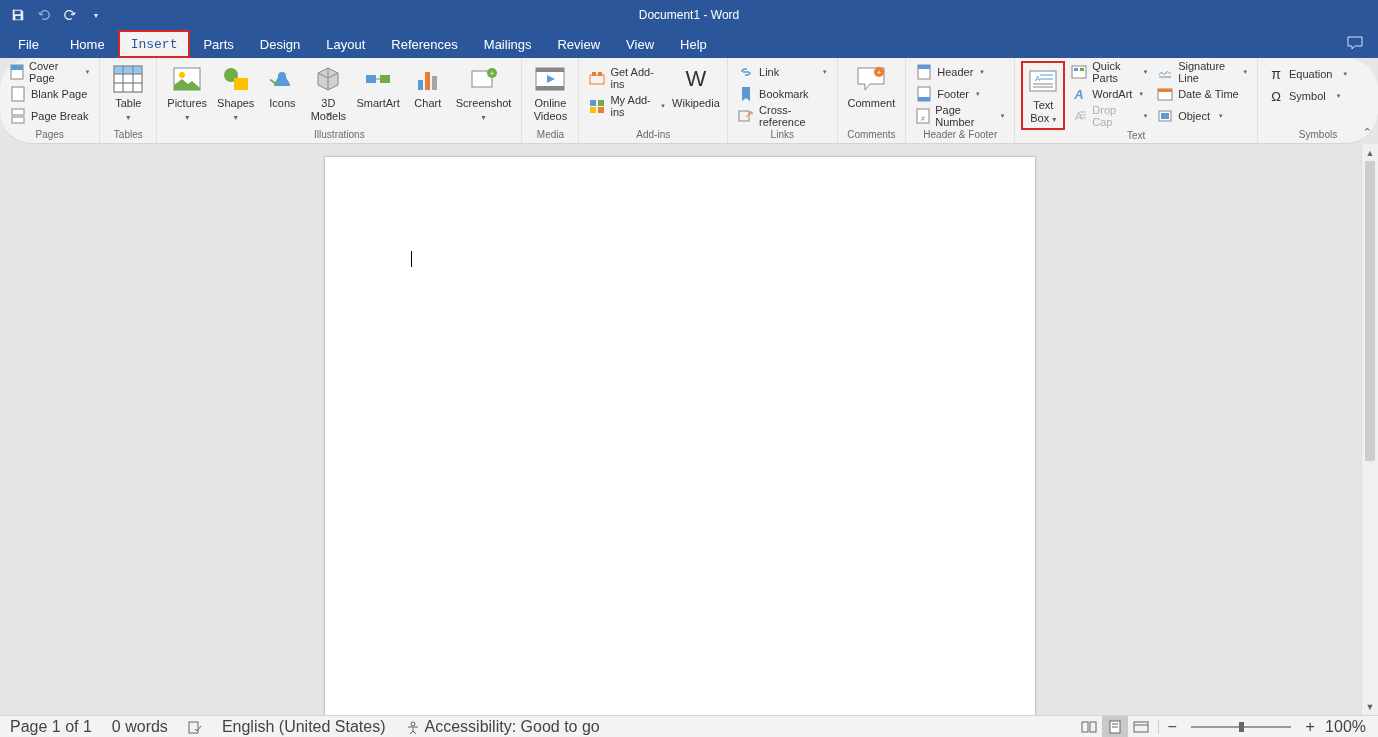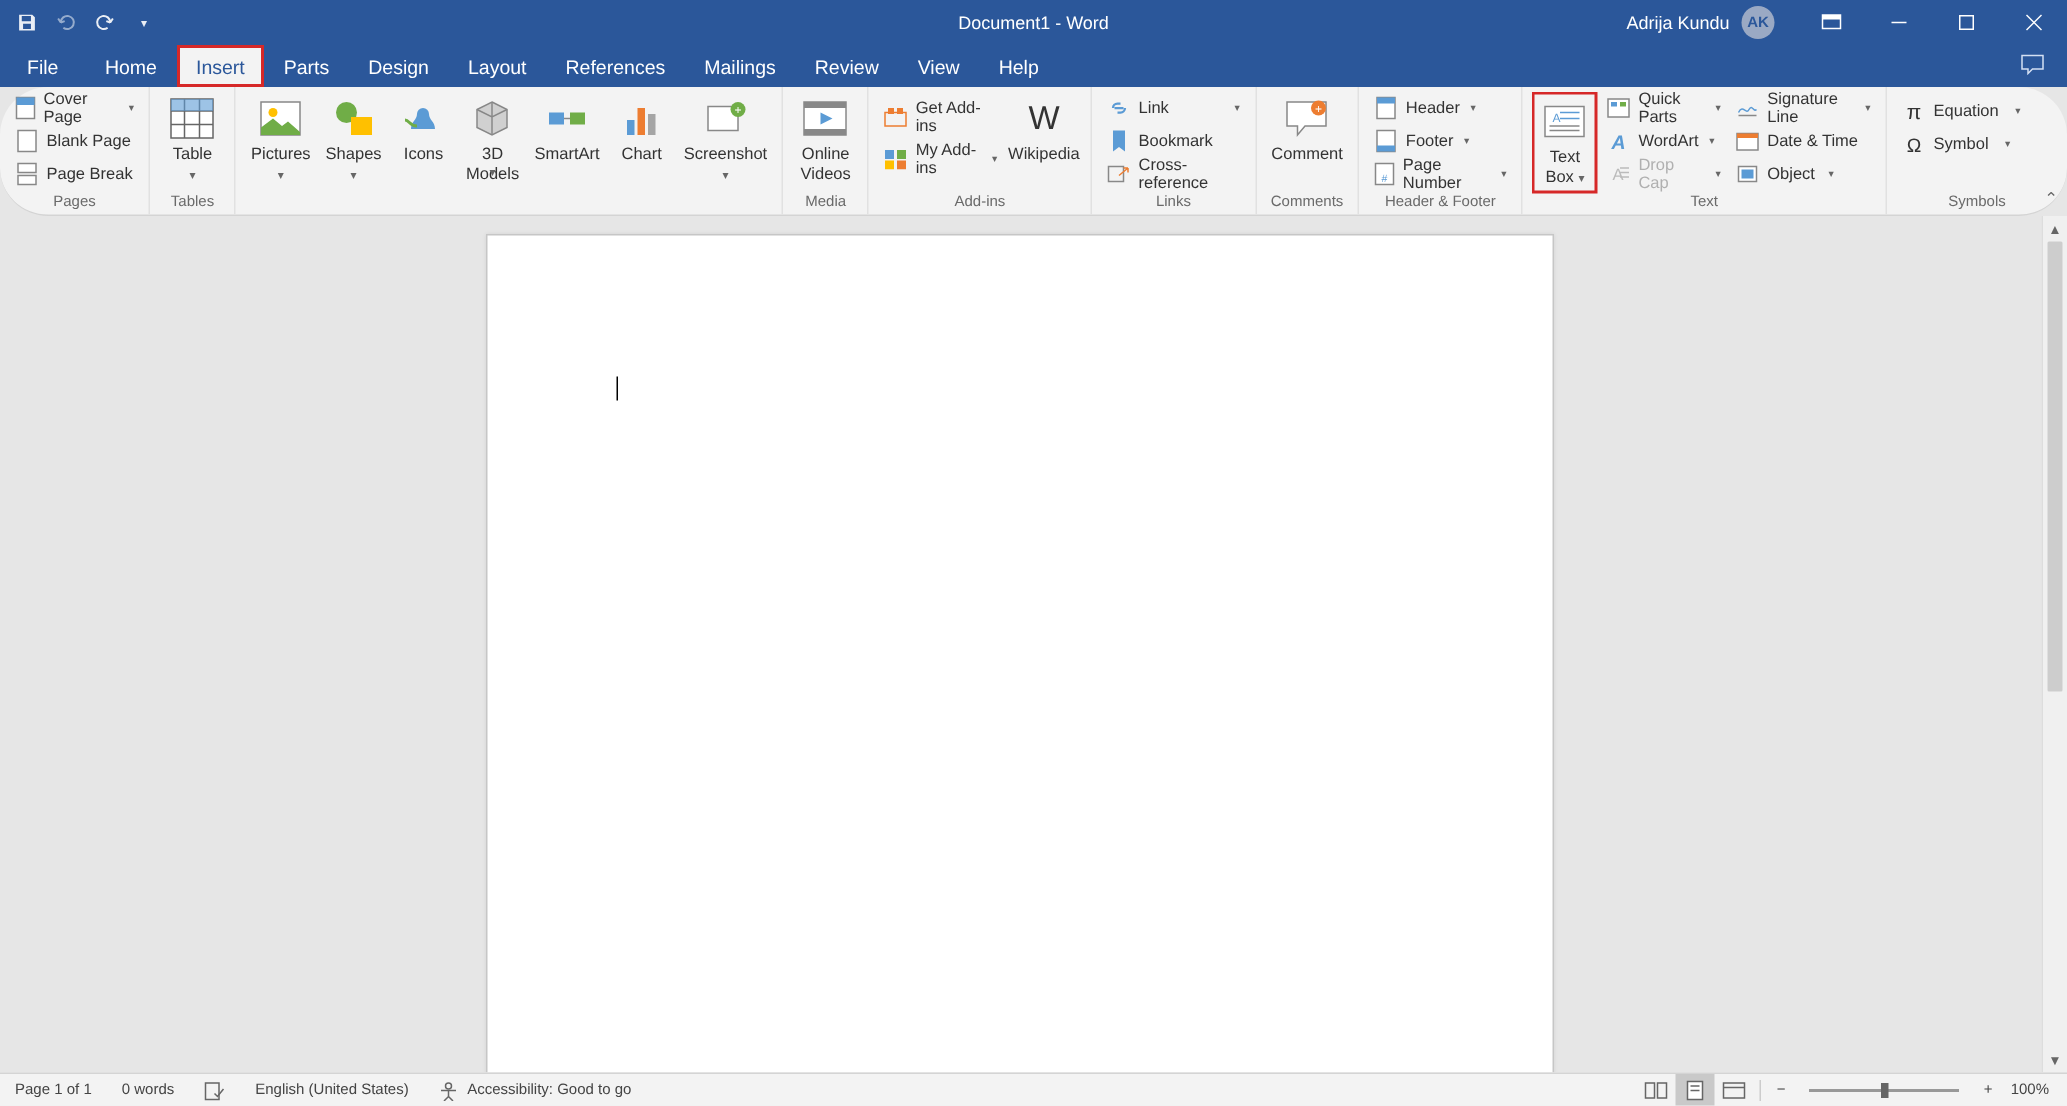--- a/index.html
+++ b/index.html
@@ -11,21 +11,21 @@
 .qat-icon { width: 16px; height: 16px; display: flex; align-items: center; justify-content: center; cursor: pointer; opacity: 0.9; }
 .title-text { position: absolute; left: 50%; transform: translateX(-50%); font-size: 12px; }
 .title-right { position: absolute; right: 0; display: flex; align-items: center; height: 100%; }
 .user-name { font-size: 12px; margin-right: 8px; }
 .user-avatar { width: 22px; height: 22px; border-radius: 50%; background: #9aa9c4; display: flex; align-items: center; justify-content: center; font-size: 10px; font-weight: 600; color: #2b579a; margin-right: 15px; }
 .win-btn { width: 45px; height: 30px; display: flex; align-items: center; justify-content: center; cursor: pointer; }
 
 
 .tabs-row { height: 28px; background: #2b579a; display: flex; align-items: stretch; color: #fff; font-size: 13px; position: relative; }
 .tab { padding: 0 13px; display: flex; align-items: center; cursor: pointer; }
-.tab.active { background: #f3f3f3; color: #2b579a; }
+.tab.active { background: #f3f3f3; color: #2b579a; font-family: Liberation Mono, monospace; }
 .tab.highlighted { box-shadow: inset 0 0 0 2px #d62828; }
 .tell-me { display: flex; align-items: center; gap: 8px; padding-left: 15px; color: #d4e0f3; font-size: 13px; }
 .tell-me-icon { width: 14px; height: 14px; }
 .comments-icon-right { position: absolute; right: 15px; top: 6px; }
 
 
 .ribbon { height: 86px; background: #f3f3f3; border-bottom: 1px solid #d4d4d4; display: flex; position: relative; border-radius: 32px; }
 .group { border-right: 1px solid #e1e1e1; padding: 3px 6px 0 6px; display: flex; flex-direction: column; justify-content: space-between; }
 .group-content { display: flex; align-items: flex-start; gap: 2px; }
 .group-label { font-size: 10px; color: #6a6a6a; text-align: center; padding-bottom: 3px; }
@@ -48,21 +48,21 @@
 
 
 .doc-area { position: absolute; top: 144px; left: 0; right: 0; bottom: 22px; background: #e6e6e6; overflow: hidden; }
 .page { position: absolute; left: 324px; top: 12px; width: 712px; height: 900px; background: #fff; border: 1px solid #c6c6c6; box-shadow: 0 0 3px rgba(0,0,0,0.08); }
 .cursor-blink { position: absolute; left: 86px; top: 94px; width: 1px; height: 16px; background: #000; }
 .scrollbar-v { position: absolute; right: 0; top: 0; bottom: 0; width: 17px; background: #f0f0f0; border-left: 1px solid #ddd; }
 .scroll-arrow { height: 17px; display: flex; align-items: center; justify-content: center; font-size: 9px; color: #666; cursor: pointer; }
 .scroll-thumb { position: absolute; top: 17px; left: 3px; right: 3px; height: 300px; background: #cdcdcd; border-radius: 1px; }
 
 
-.statusbar { position: absolute; bottom: 0; left: 0; right: 0; height: 22px; background: #f3f3f3; border-top: 1px solid #d4d4d4; display: flex; align-items: center; font-size: 10px; color: #444; }
+.statusbar { position: absolute; bottom: 0; left: 0; right: 0; height: 22px; background: #f3f3f3; border-top: 1px solid #d4d4d4; display: flex; align-items: center; font-size: 16px; color: #444; }
 .status-item { padding: 0 10px; cursor: pointer; display: flex; align-items: center; gap: 5px; height: 100%; }
 .status-right { position: absolute; right: 0; display: flex; align-items: center; height: 100%; }
 .view-btn { width: 26px; height: 22px; display: flex; align-items: center; justify-content: center; cursor: pointer; }
 .view-btn.active { background: #c9c9c9; }
 .zoom-slider { width: 100px; height: 2px; background: #999; margin: 0 10px; position: relative; }
 .zoom-handle { position: absolute; left: 48px; top: -4px; width: 5px; height: 10px; background: #666; }
 .zoom-sep { width: 1px; height: 14px; background: #ccc; margin: 0 4px; }
 
 svg { display: block; }
 </style>
@@ -82,46 +82,20 @@
         </svg>
       </span>
     <span class="qat-icon">
         <svg width="14" height="14" viewBox="0 0 16 16">
           <path fill="none" stroke="#fff" stroke-width="1.5" d="M12 8a5 5 0 1 0-2 4M12 8l2-3m-2 3l-3-1"></path>
         </svg>
       </span>
     <span class="qat-icon" style="font-size:8px;color:#fff;">▾</span>
   </div>
   <div class="title-text">Document1 - Word</div>
-  <div class="title-right">
-    <span class="user-name">Adrija Kundu</span>
-    <span class="user-avatar">AK</span>
-    <span class="win-btn">
-        <svg width="14" height="12" viewBox="0 0 14 12">
-          <rect x="1" y="1" width="12" height="9" fill="none" stroke="#fff"></rect>
-          <rect x="1" y="1" width="12" height="3" fill="#fff"></rect>
-        </svg>
-      </span>
-    <span class="win-btn">
-        <svg width="12" height="12">
-          <line x1="1" y1="6" x2="11" y2="6" stroke="#fff" stroke-width="1"></line>
-        </svg>
-      </span>
-    <span class="win-btn">
-        <svg width="12" height="12">
-          <rect x="1.5" y="1.5" width="9" height="9" fill="none" stroke="#fff"></rect>
-        </svg>
-      </span>
-    <span class="win-btn win-close">
-        <svg width="12" height="12">
-          <line x1="1" y1="1" x2="11" y2="11" stroke="#fff"></line>
-          <line x1="11" y1="1" x2="1" y2="11" stroke="#fff"></line>
-        </svg>
-      </span>
-  </div>
 </div>
 
 <div class="tabs-row">
   <div class="tab" style="padding:0 18px;">File</div>
   <div class="tab">Home</div>
   <div class="tab active highlighted">Insert</div>
   <div class="tab">Parts</div>
   <div class="tab">Design</div>
   <div class="tab">Layout</div>
   <div class="tab">References</div>
@@ -257,20 +231,21 @@
           <div class="icon-box">
             <svg width="28" height="24">
               <rect x="2" y="4" width="20" height="16" fill="#fff" stroke="#888"></rect>
               <circle cx="22" cy="6" r="5" fill="#70ad47"></circle>
               <text x="22" y="9" font-size="8" fill="#fff" text-anchor="middle">+</text>
             </svg>
           </div>
           <div class="label"><span>Screenshot</span><br><span class="caret">▾</span></div>
         </div>
     </div>
+    <div class="group-label">Illustrations</div>
   </div>
 
   <div class="group">
     <div class="group-content">
       <div class="btn-large">
           <div class="icon-box">
             <svg width="30" height="24">
               <rect x="1" y="1" width="28" height="22" fill="#fff" stroke="#888"></rect>
               <rect x="1" y="1" width="28" height="4" fill="#888"></rect>
               <rect x="1" y="19" width="28" height="4" fill="#888"></rect>

